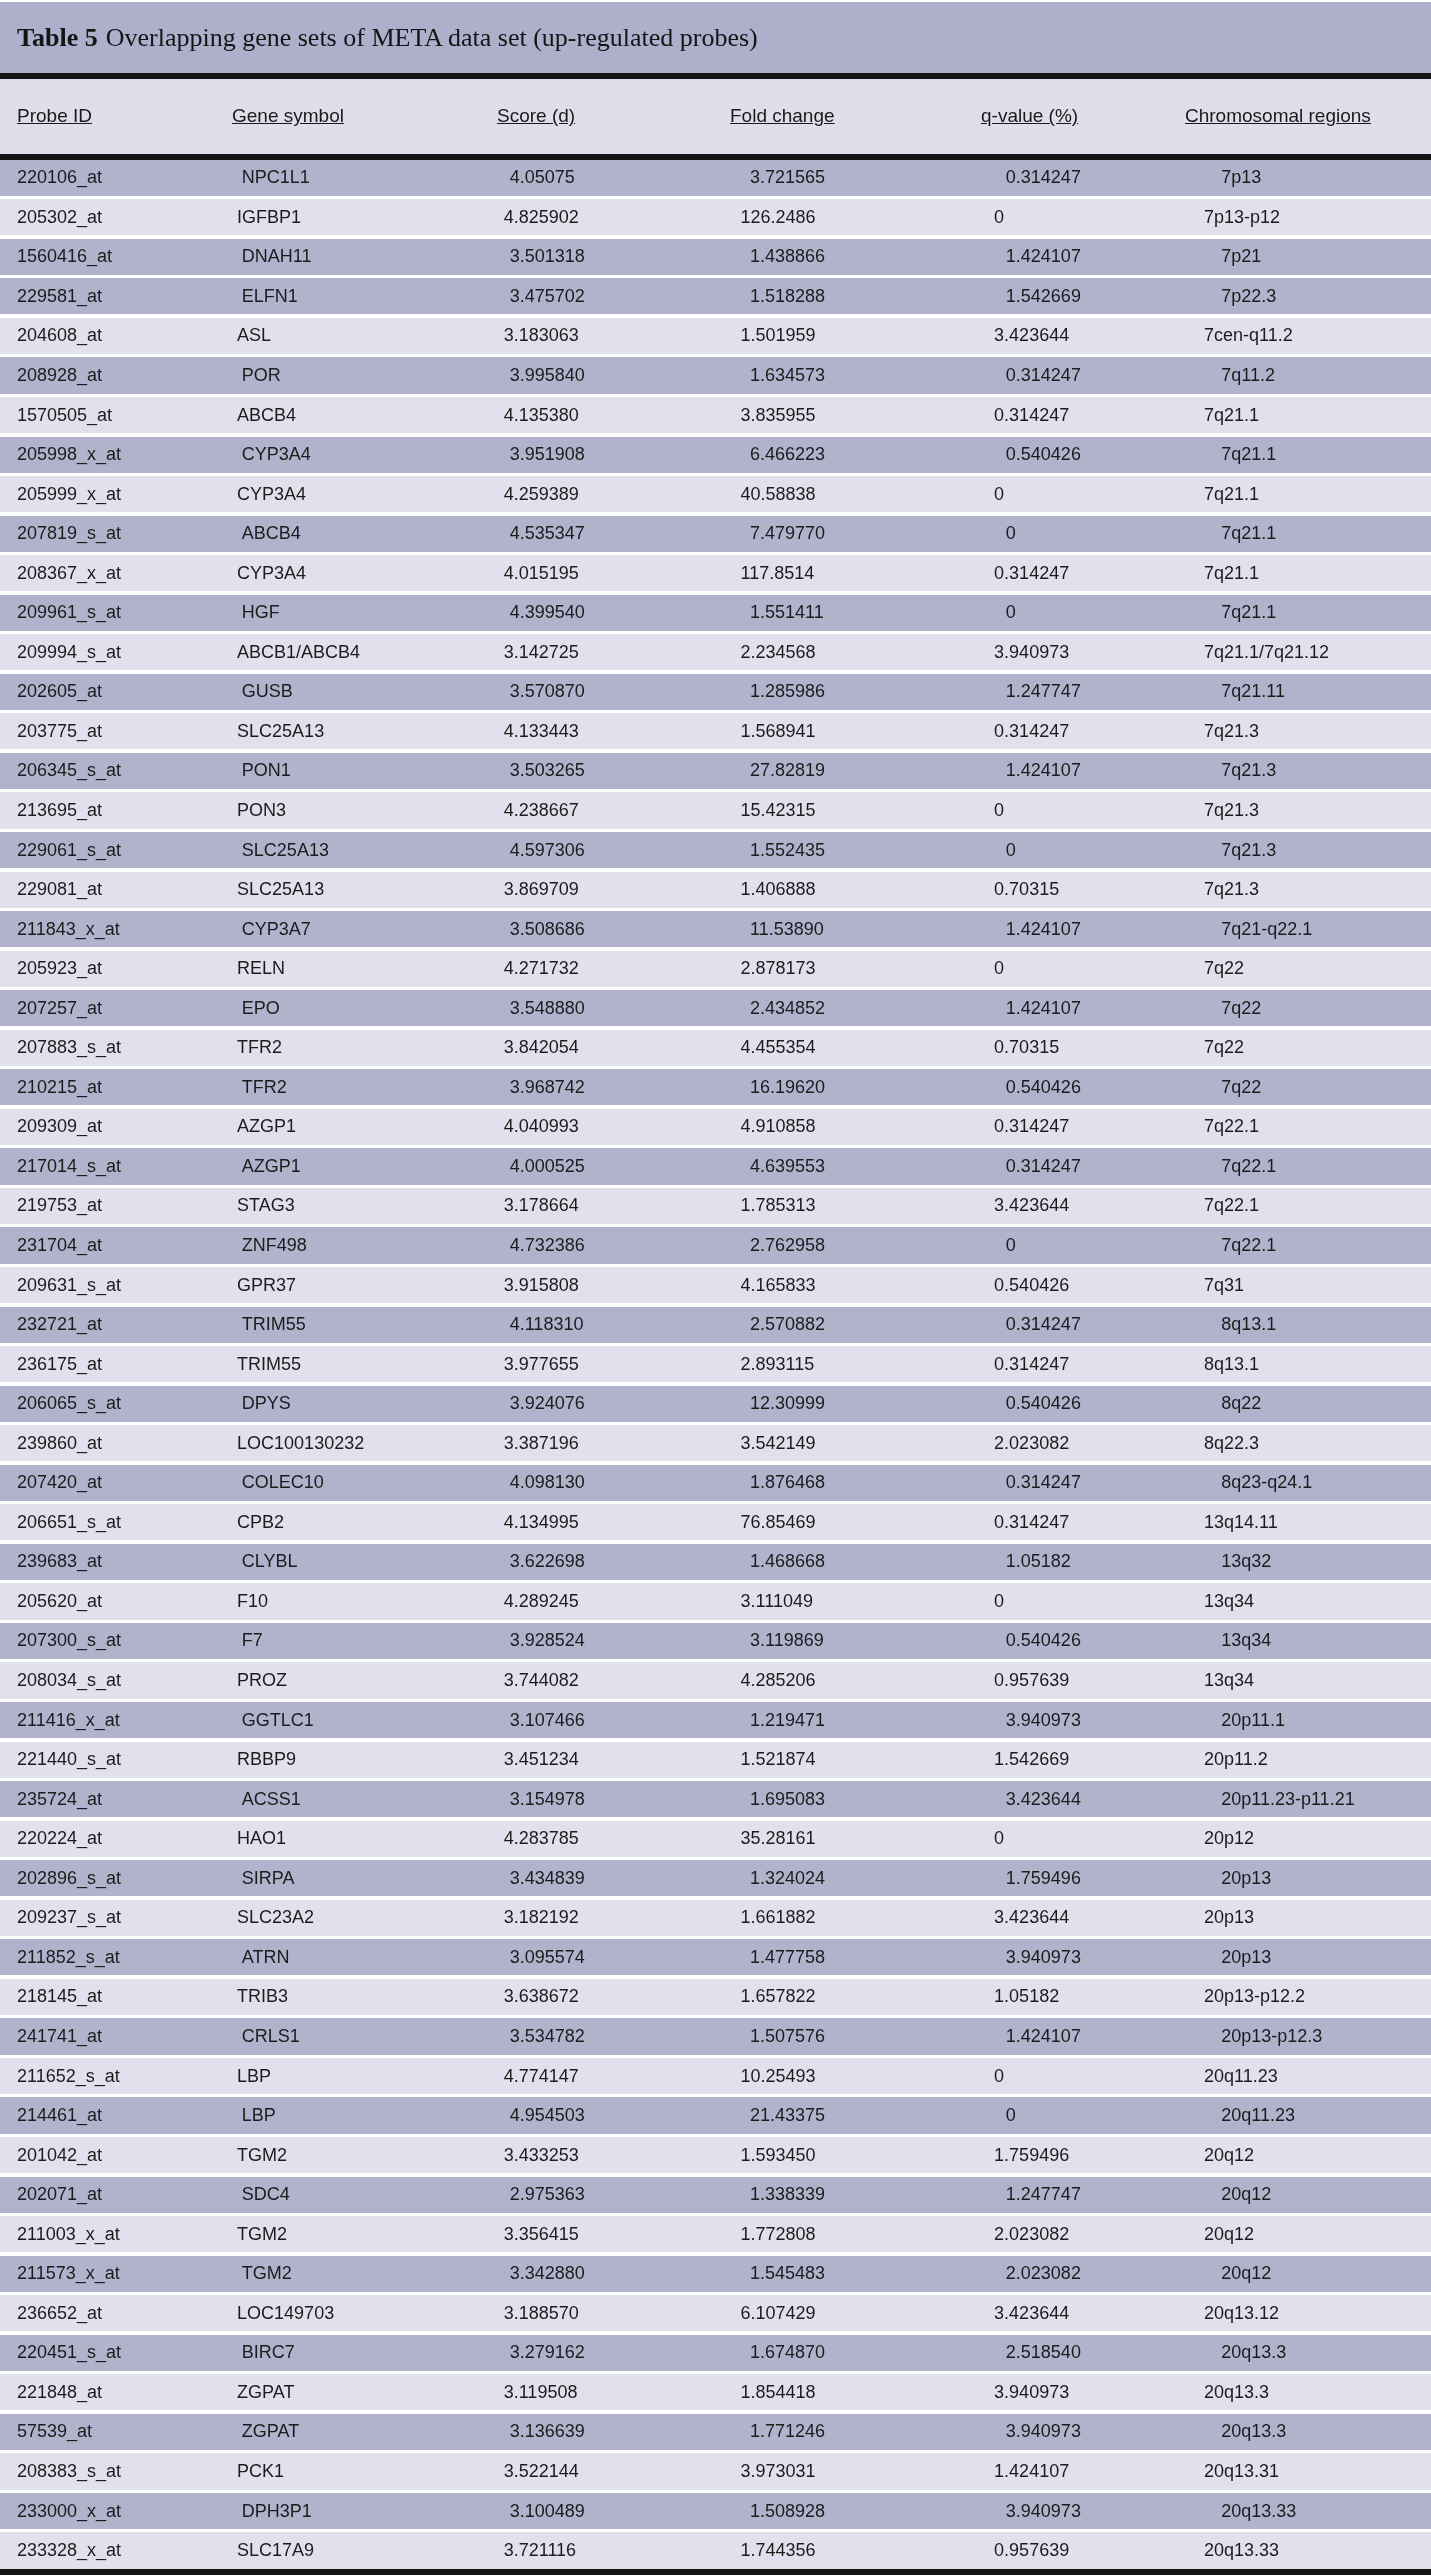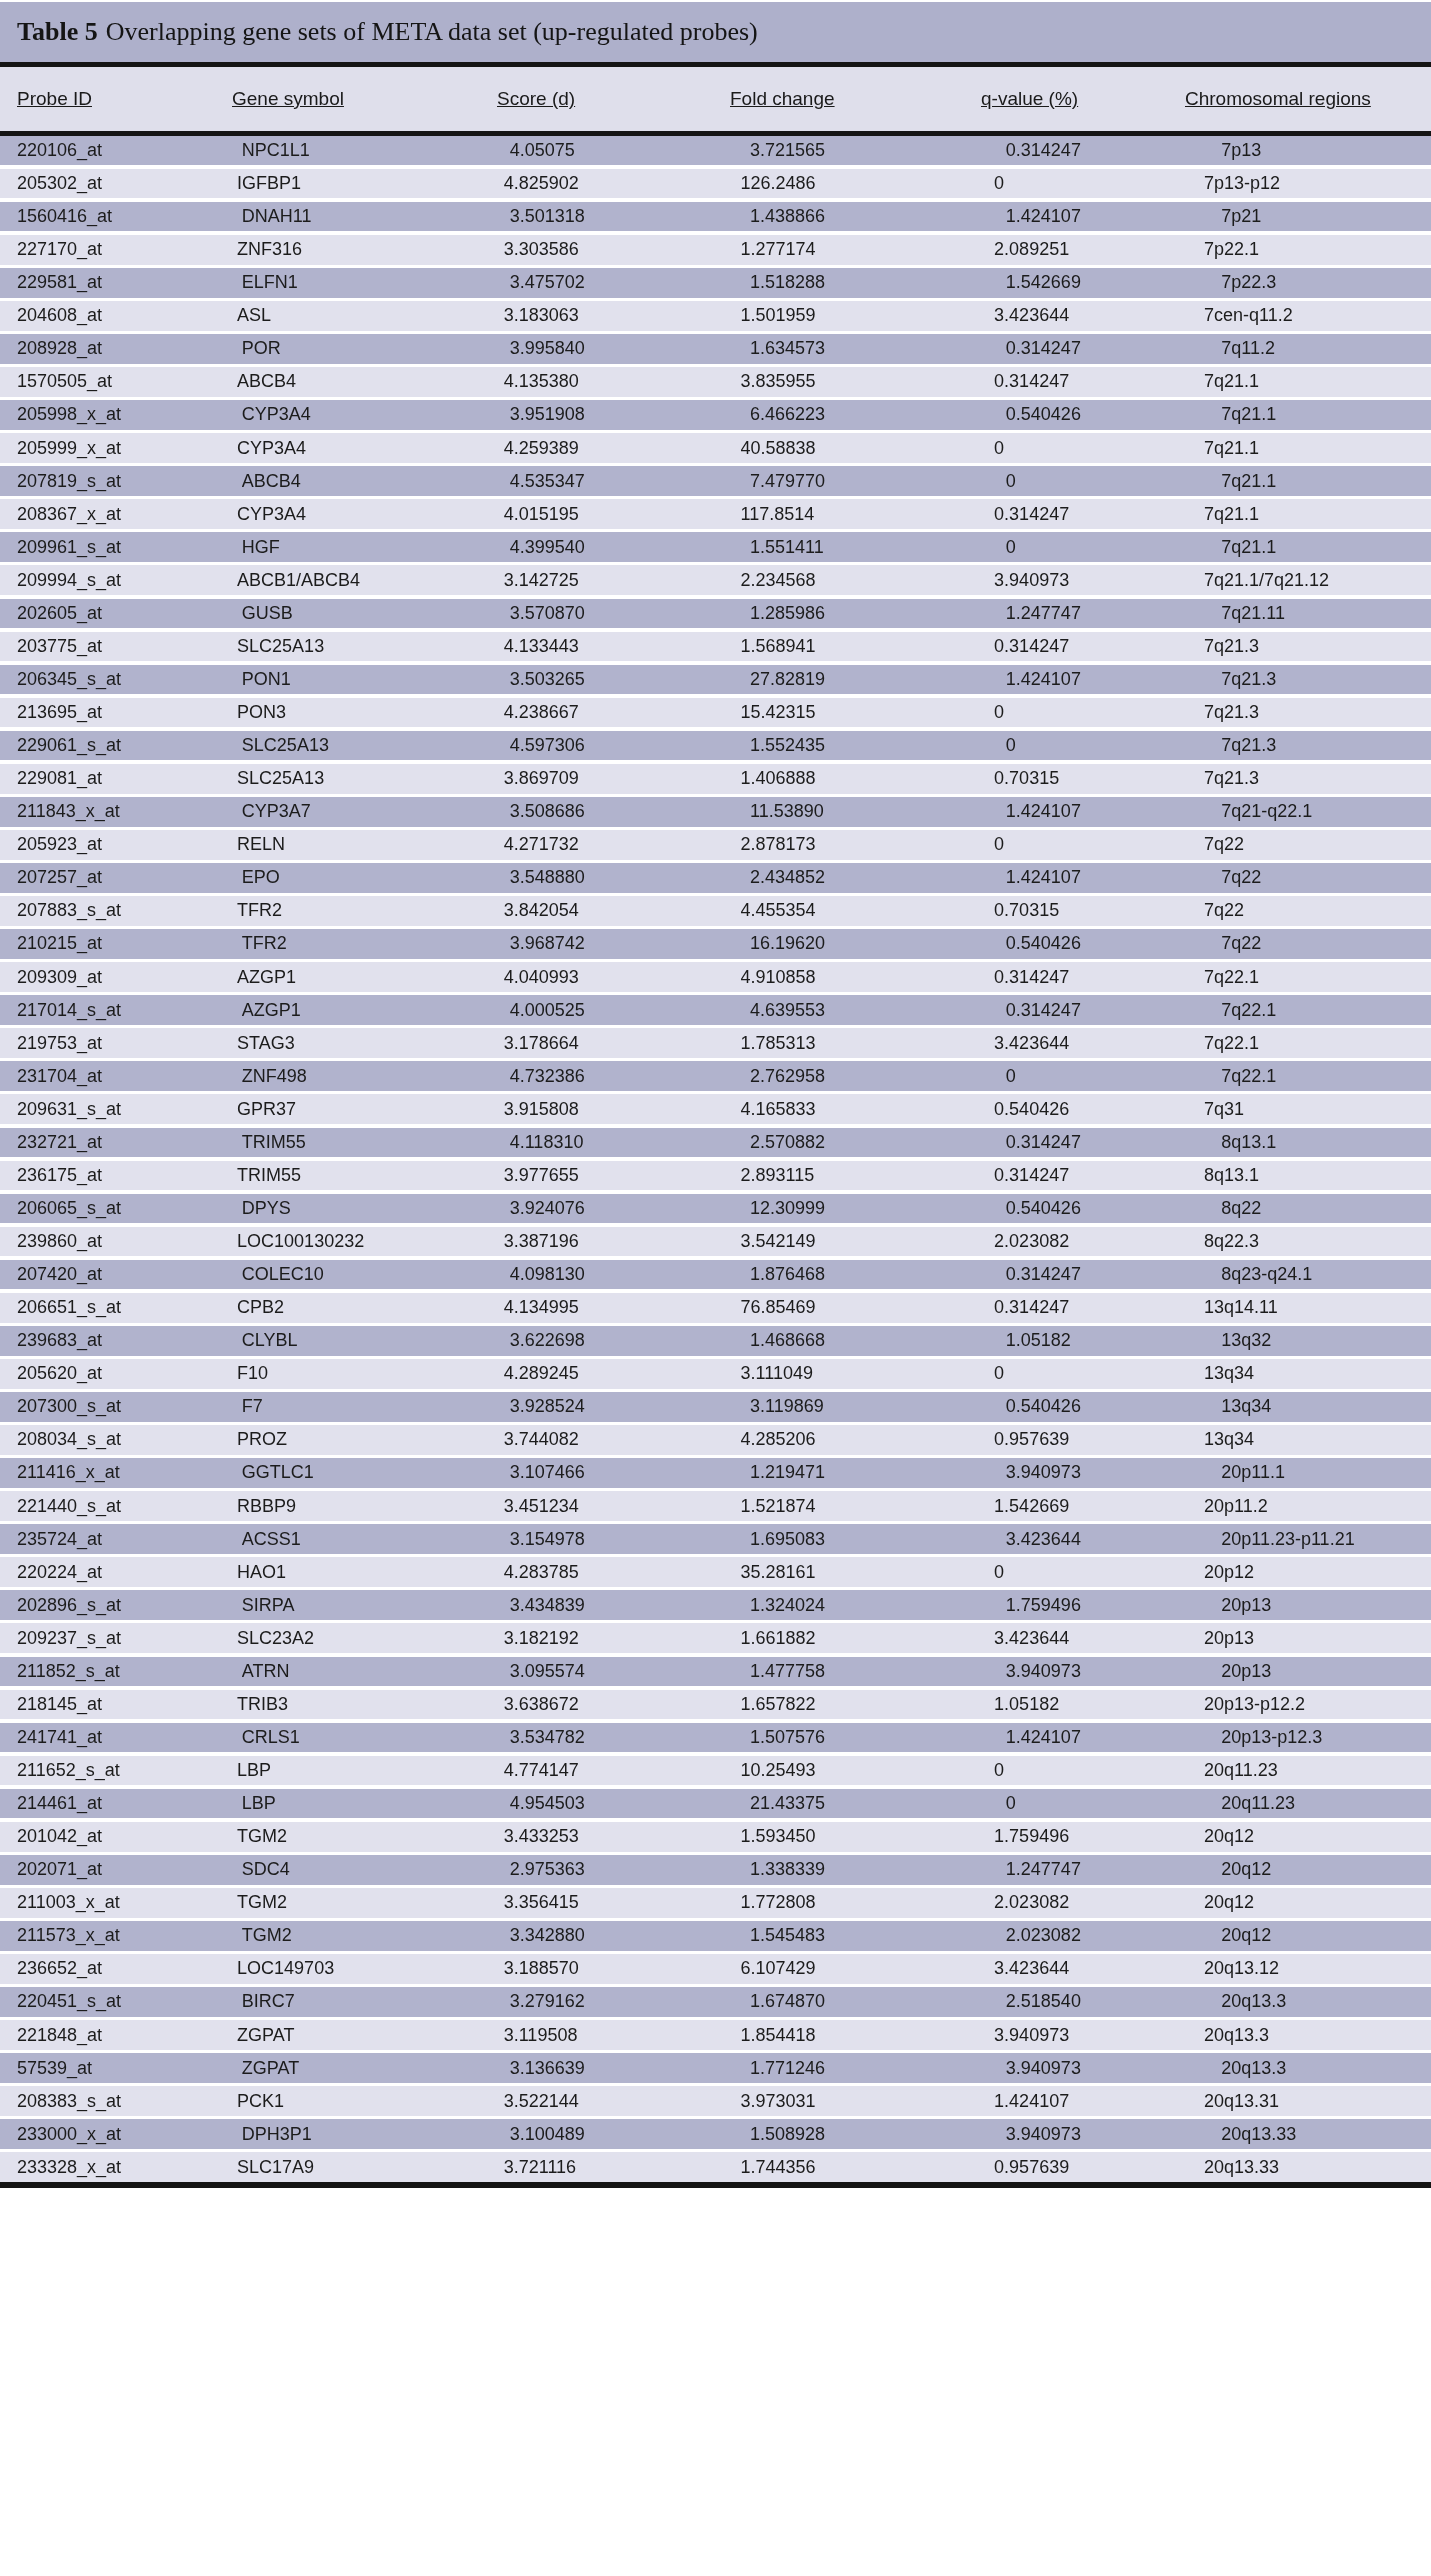--- a/index.html
+++ b/index.html
@@ -2,21 +2,21 @@
 <html style="--title-band: #aeb0cb; --header-band: #dfdfeb; --row-dark: #b1b3cd; --row-light: #e1e1ed; --rule: #141414; --text: #1a1a1a;font-size:9px"><head>
 <meta charset="utf-8">
 <style>
   html,body{margin:0;padding:0;background:#ffffff;}
   body{
     width:1431px;height:2576px;
     font-family:"Liberation Sans", sans-serif;
     color:var(--text,#1a1a1a);
     -webkit-font-smoothing:antialiased;
   }
-  .paper-table{width:1431px;height:2188px;display:flex;flex-direction:column;background:#ffffff;}
+  .paper-table{width:1431px;height:2576px;display:flex;flex-direction:column;background:#ffffff;}
   .top-margin{height:2.3px;background:#ffffff;}
   .title-band{
     height:71px;background:var(--title-band,#aeb0cb);
     display:flex;align-items:center;padding-left:17px;box-sizing:border-box;
     font-family:"Liberation Serif", serif;font-size:26px;color:#151515;
   }
   .title-band .title-label{font-weight:bold;margin-right:8px;}
   .rule{background:var(--rule,#141414);}
   .rule.r1{height:5.7px;}
   .rule.r2{height:5.7px;}
@@ -85,28 +85,20 @@
         <div class="cell c6">7p13-p12</div>
       </div>
       <div class="row dark">
         <div class="cell c1">1560416_at</div>
         <div class="cell c2">DNAH11</div>
         <div class="cell c3">3.501318</div>
         <div class="cell c4">1.438866</div>
         <div class="cell c5">1.424107</div>
         <div class="cell c6">7p21</div>
       </div>
-      <div class="row light">
-        <div class="cell c1">227170_at</div>
-        <div class="cell c2">ZNF316</div>
-        <div class="cell c3">3.303586</div>
-        <div class="cell c4">1.277174</div>
-        <div class="cell c5">2.089251</div>
-        <div class="cell c6">7p22.1</div>
-      </div>
       <div class="row dark">
         <div class="cell c1">229581_at</div>
         <div class="cell c2">ELFN1</div>
         <div class="cell c3">3.475702</div>
         <div class="cell c4">1.518288</div>
         <div class="cell c5">1.542669</div>
         <div class="cell c6">7p22.3</div>
       </div>
       <div class="row light">
         <div class="cell c1">204608_at</div>

